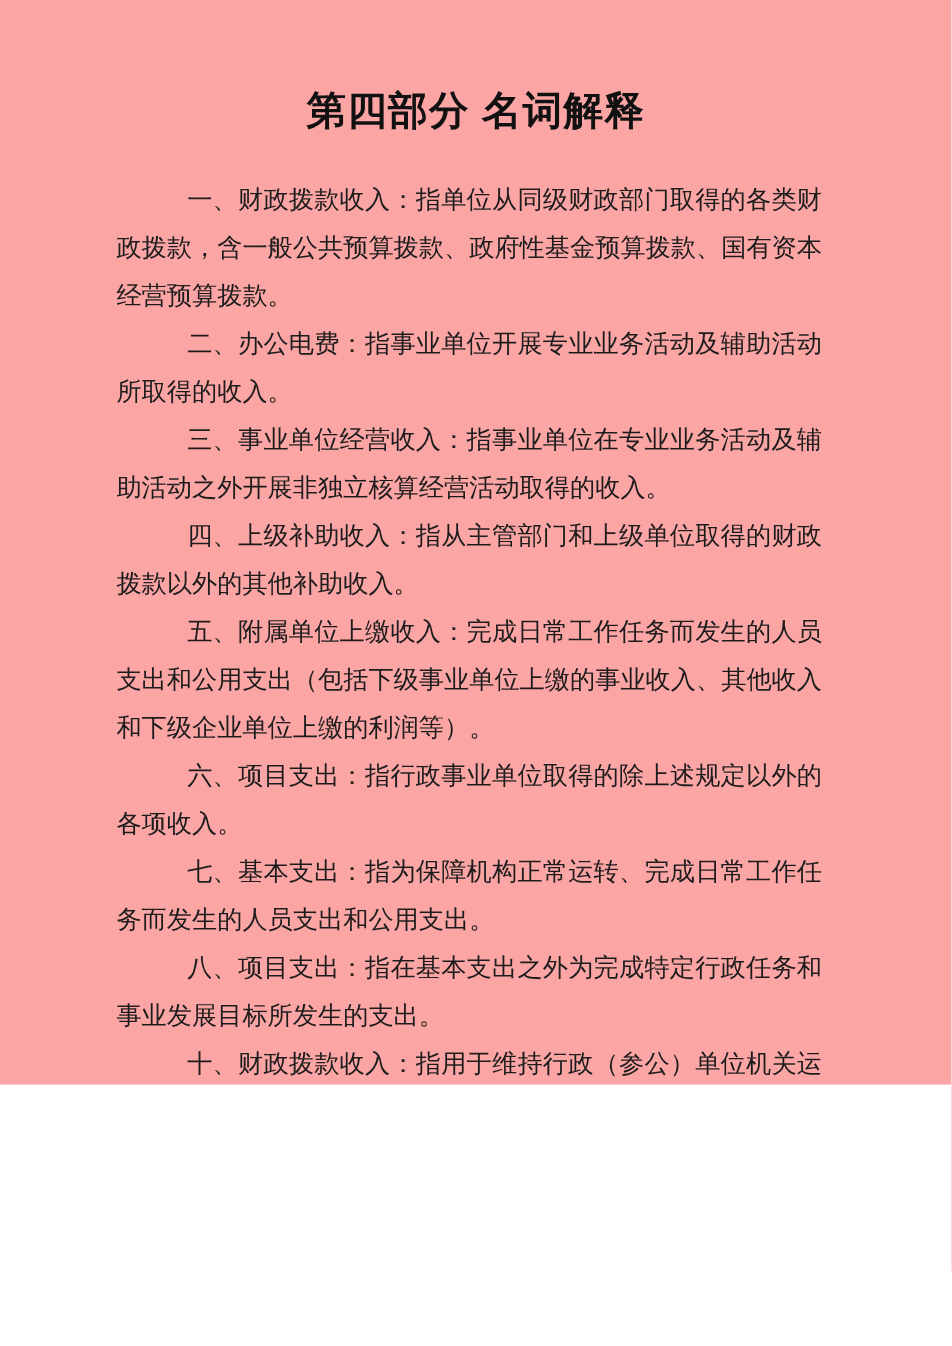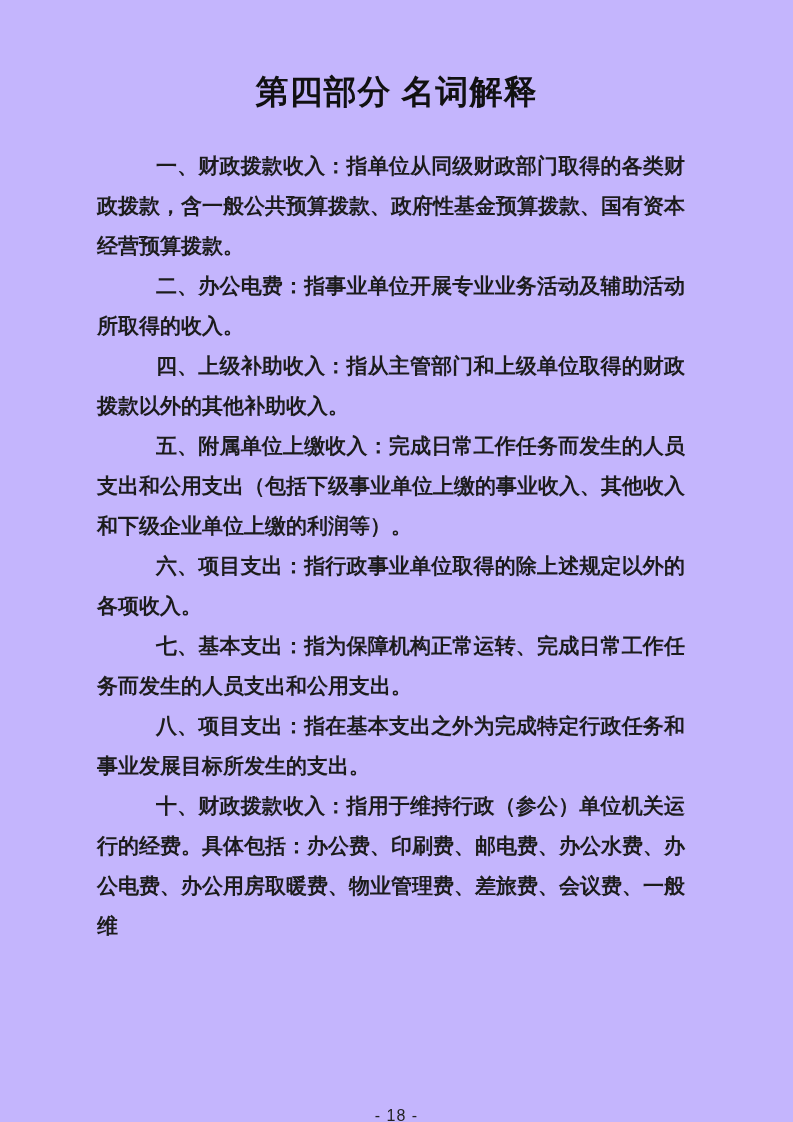--- a/index.html
+++ b/index.html
@@ -3,22 +3,22 @@
 <meta charset="utf-8">
 <style>
   html, body {
     margin: 0;
     padding: 0;
     background: #ffffff;
   }
   .page {
     position: relative;
     width: 793px;
-    height: 1122px;
-    background: #c4b5fd;
+    height: 904px;
+    background: #fca5a5;
     color: #1c1c1c;
     font-family: "Liberation Serif", serif;
     overflow: hidden;
   }
   .doc-title {
     position: absolute;
     top: 72px;
     left: 0;
     width: 100%;
     margin: 0;
@@ -39,21 +39,20 @@
     line-height: 40px;
     text-align: justify;
     text-justify: inter-ideograph;
     word-break: break-all;
     overflow-wrap: anywhere;
   }
   .doc-body p {
     margin: 0;
     padding: 0;
     text-indent: 59px;
-    font-weight: bold;
   }
   .page-footer {
     position: absolute;
     top: 1105px;
     left: 0;
     width: 100%;
     text-align: center;
     font-family: "Liberation Sans", sans-serif;
     font-size: 16px;
     line-height: 22px;
@@ -64,20 +63,21 @@
 </head>
 <body>
 
 <div class="page">
 
   <h1 class="doc-title">第四部分 名词解释</h1>
 
   <div class="doc-body">
     <p>一、财政拨款收入：指单位从同级财政部门取得的各类财政拨款，含一般公共预算拨款、政府性基金预算拨款、国有资本经营预算拨款。</p>
     <p>二、办公电费：指事业单位开展专业业务活动及辅助活动所取得的收入。</p>
+    <p>三、事业单位经营收入：指事业单位在专业业务活动及辅助活动之外开展非独立核算经营活动取得的收入。</p>
     <p>四、上级补助收入：指从主管部门和上级单位取得的财政拨款以外的其他补助收入。</p>
     <p>五、附属单位上缴收入：完成日常工作任务而发生的人员支出和公用支出（包括下级事业单位上缴的事业收入、其他收入和下级企业单位上缴的利润等）。</p>
     <p>六、项目支出：指行政事业单位取得的除上述规定以外的各项收入。</p>
     <p>七、基本支出：指为保障机构正常运转、完成日常工作任务而发生的人员支出和公用支出。</p>
     <p>八、项目支出：指在基本支出之外为完成特定行政任务和事业发展目标所发生的支出。</p>
     <p>十、财政拨款收入：指用于维持行政（参公）单位机关运行的经费。具体包括：办公费、印刷费、邮电费、办公水费、办公电费、办公用房取暖费、物业管理费、差旅费、会议费、一般维</p>
   </div>
 
   <div class="page-footer">- 18 -</div>
 

